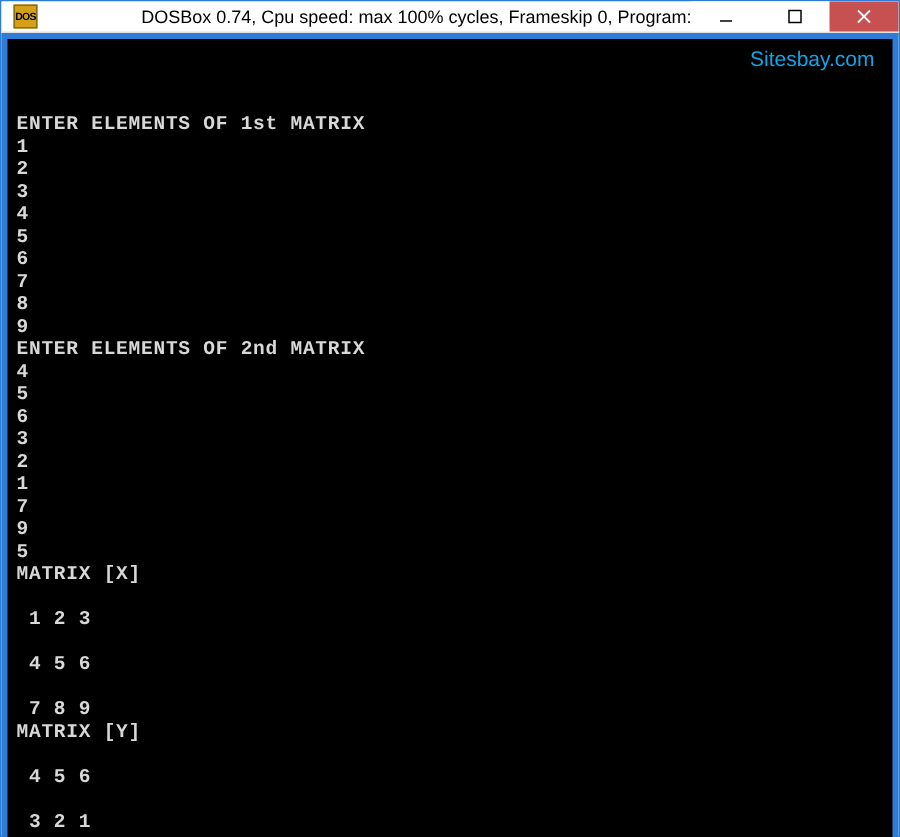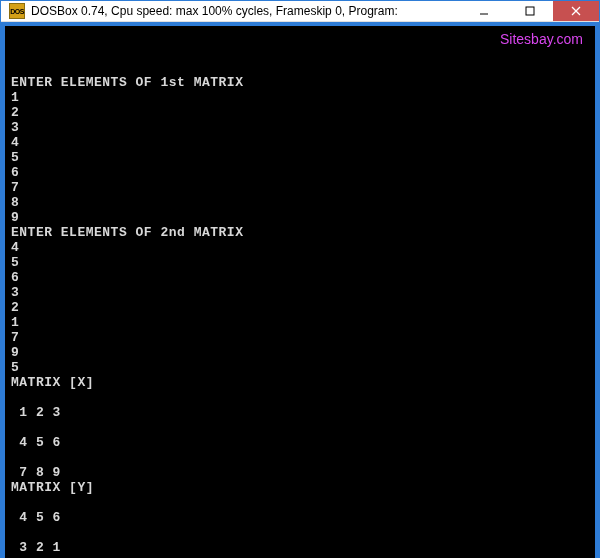--- a/index.html
+++ b/index.html
@@ -18,20 +18,21 @@
       flex-direction: column;
     }
     .titlebar {
       height: 30px;
       background: #fff;
       border-bottom: 1px solid #e0e0e0;
       display: flex;
       align-items: center;
       font-size: 12px;
       color: #000;
+      text-align: right;
     }
     .titlebar-icon {
       width: 16px;
       height: 16px;
       margin: 0 6px 0 8px;
       background: #d4a017;
       border: 1px solid #8a6d0f;
       display: inline-flex;
       align-items: center;
       justify-content: center;
@@ -74,21 +75,21 @@
       padding: 4px 6px;
       white-space: pre;
       letter-spacing: 0.5px;
       overflow: hidden;
       position: relative;
     }
     .watermark-top {
       position: absolute;
       top: 6px;
       right: 12px;
-      color: #d946ef;
+      color: #0ea5e9;
       font-family: Arial, sans-serif;
       font-size: 14px;
       font-weight: normal;
       letter-spacing: 0;
     }
   </style>
 </head>
 <body>
 
 <div class="window">

